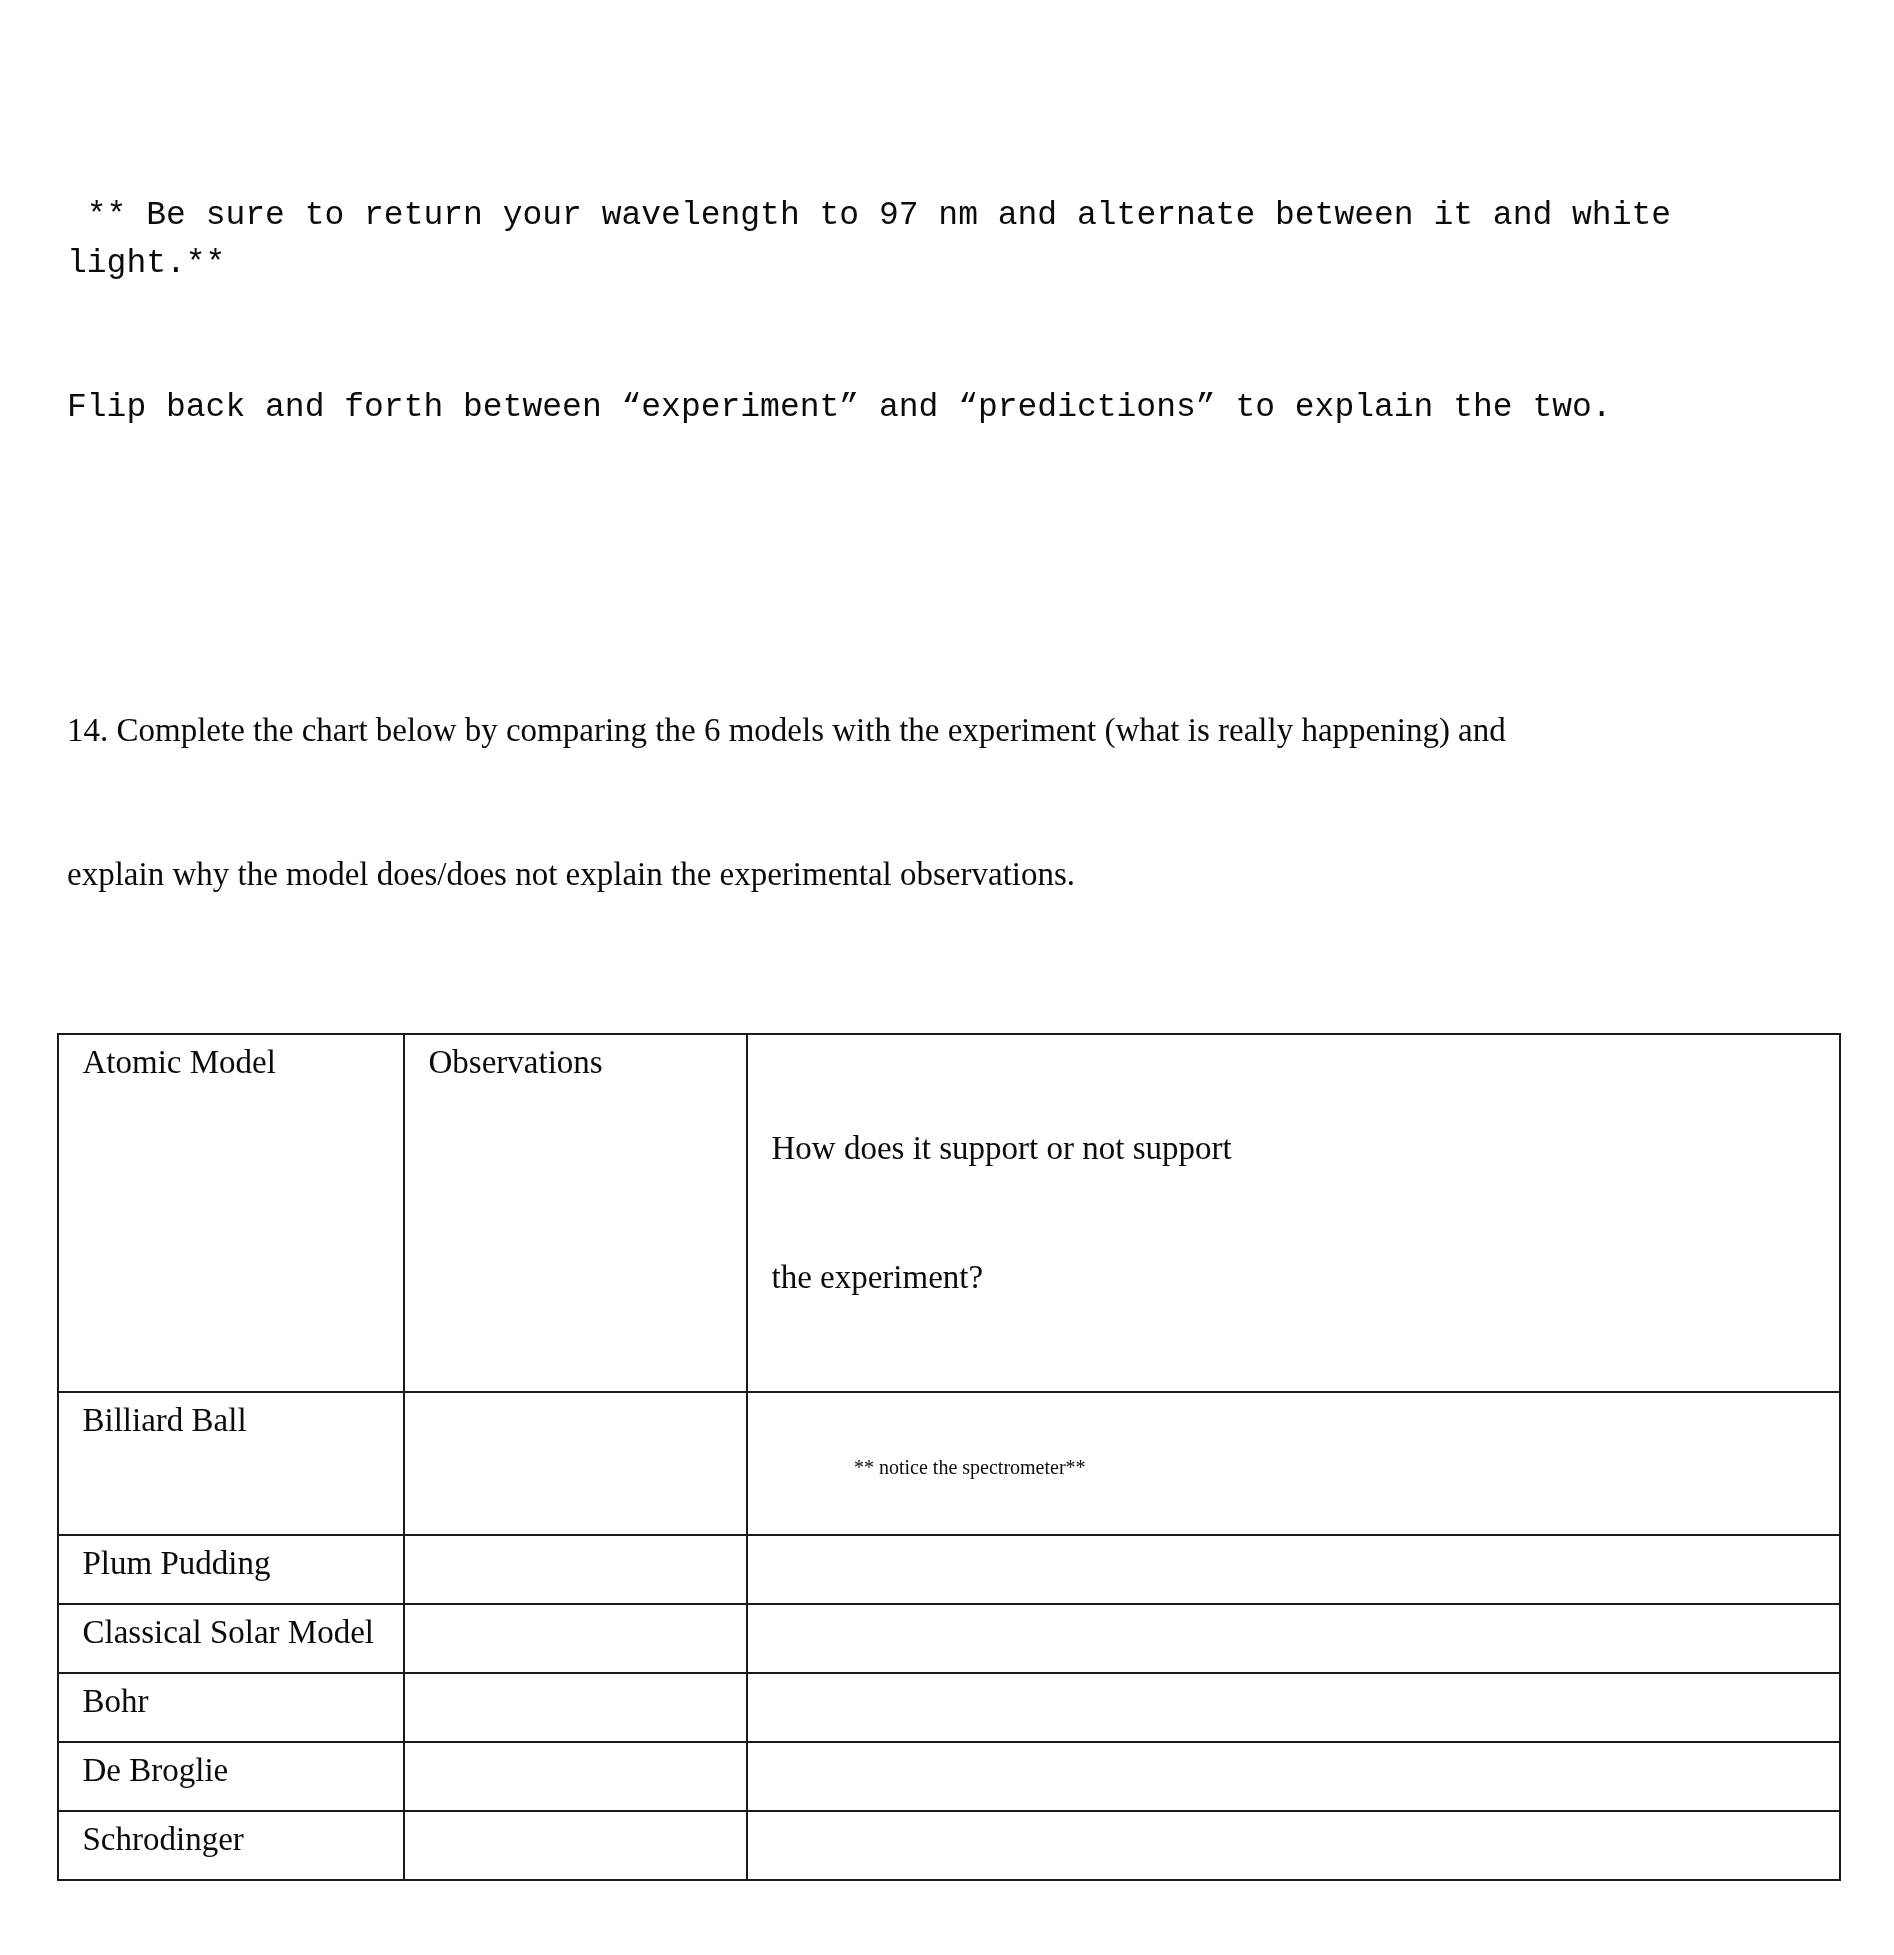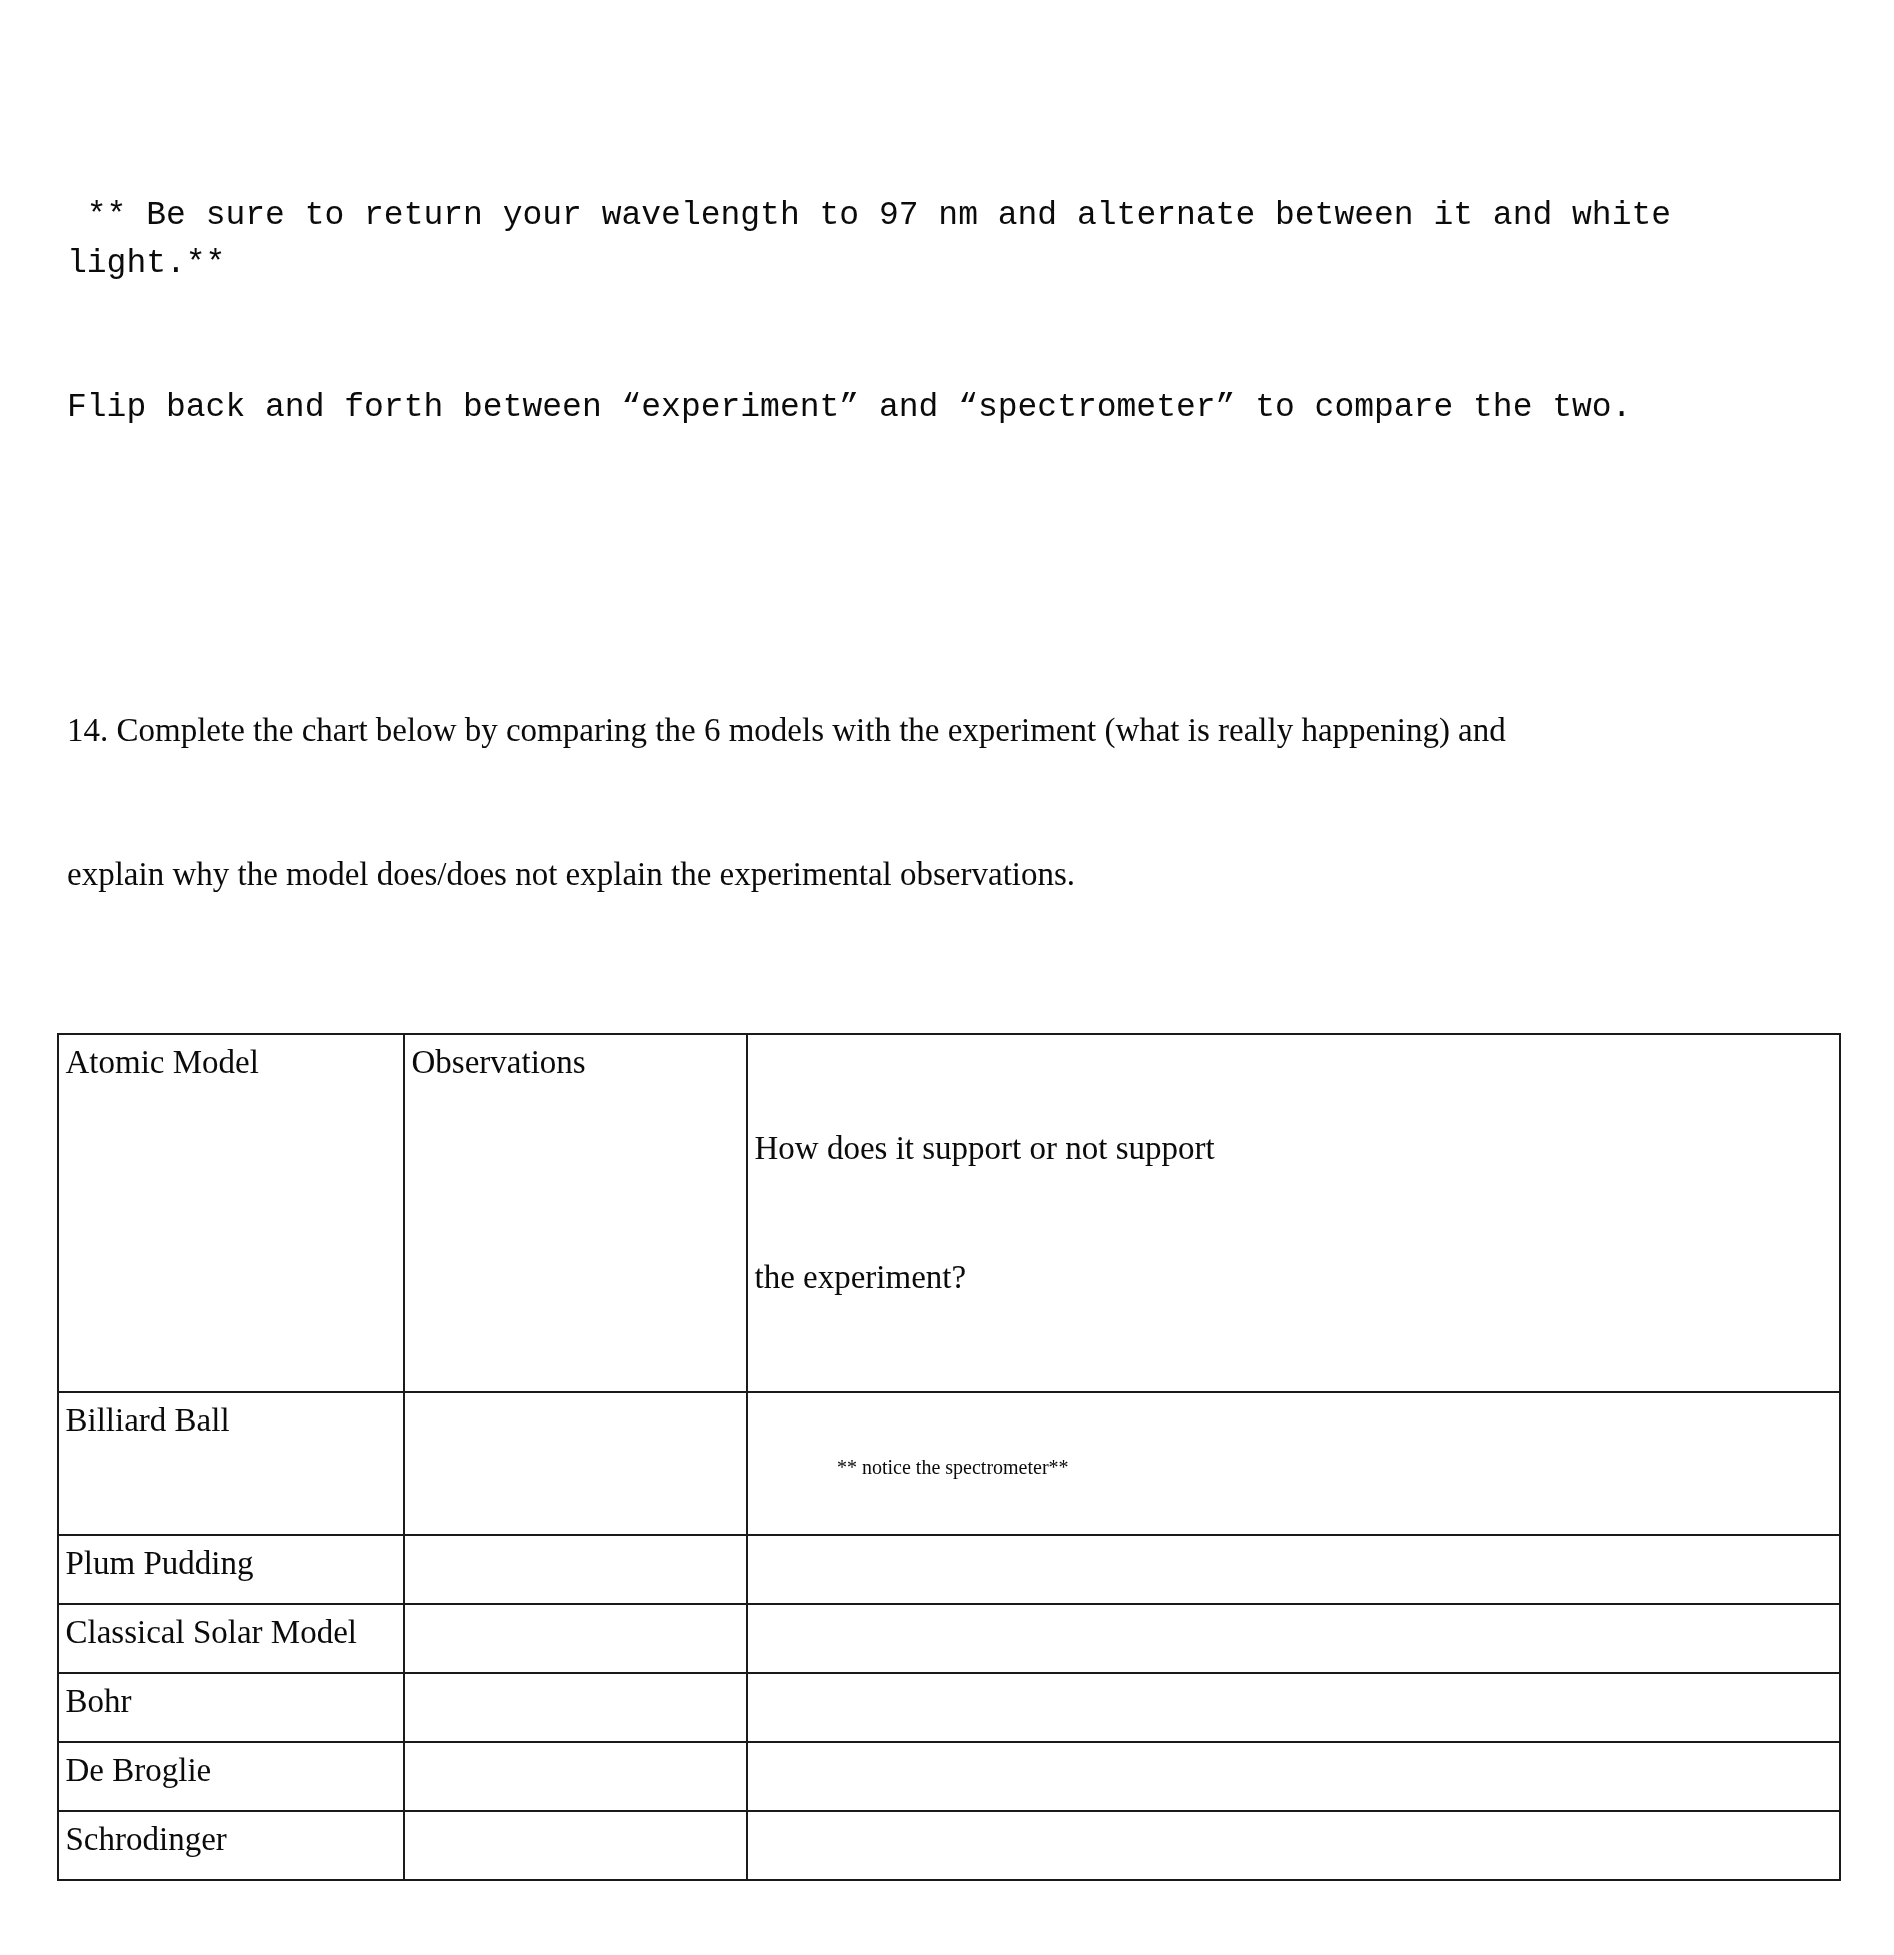--- a/index.html
+++ b/index.html
@@ -36,21 +36,21 @@
     border-collapse: collapse;
     table-layout: fixed;
     width: 1781px;
     margin-left: -10.5px;
     margin-bottom: 64px;
   }
   table.models td, table.models th {
     border: 2.2px solid #1a1a1a;
     vertical-align: top;
     text-align: left;
-    padding: 6px 7px;
+    padding: 6px 24px;
     font-weight: normal;
     font-size: 33px;
     line-height: 43px;
     box-sizing: border-box;
     white-space: pre-wrap;
   }
   col.c1 { width: 346px; }
   col.c2 { width: 343px; }
   col.c3 { width: 1093px; }
   tr.header-row td { height: 111px; }
@@ -62,21 +62,21 @@
     white-space: pre-wrap;
   }
 </style>
 </head>
 <body>
 
 <div class="page">
 
   <div class="para note-block">
     <div class="line"> ** Be sure to return your wavelength to 97 nm and alternate between it and white light.**</div>
-    <div class="line">Flip back and forth between “experiment” and “spectrometer” to compare the two.</div>
+    <div class="line">Flip back and forth between “experiment” and “predictions” to explain the two.</div>
   </div>
 
   <div class="para q14-block">
     <div class="line">14. Complete the chart below by comparing the 6 models with the experiment (what is really happening) and</div>
     <div class="line">explain why the model does/does not explain the experimental observations.</div>
   </div>
 
   <table class="models">
     <colgroup>
       <col class="c1">

